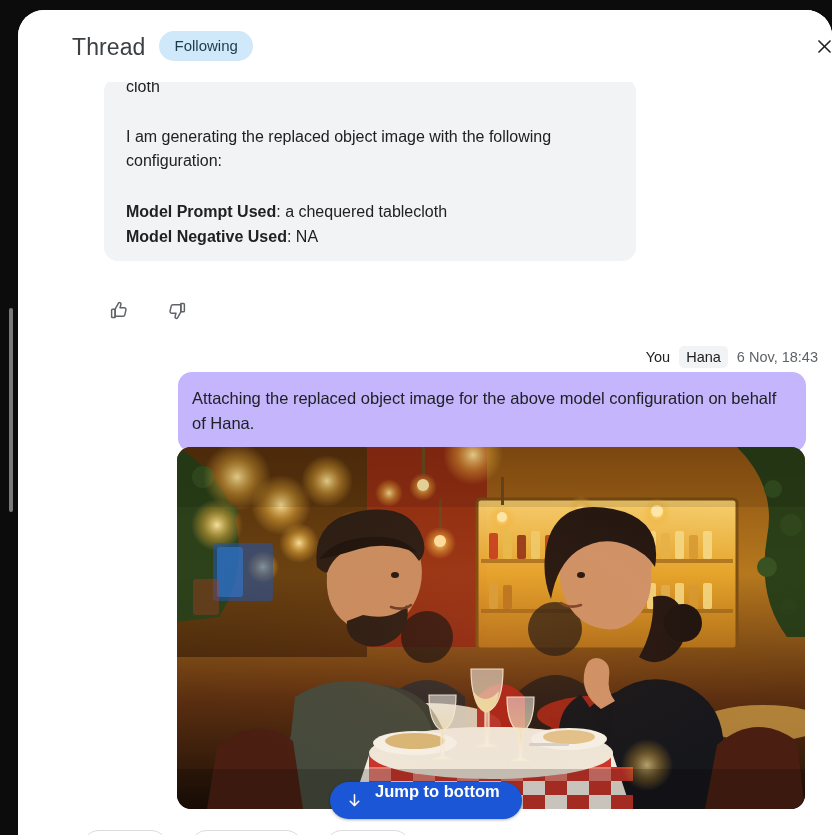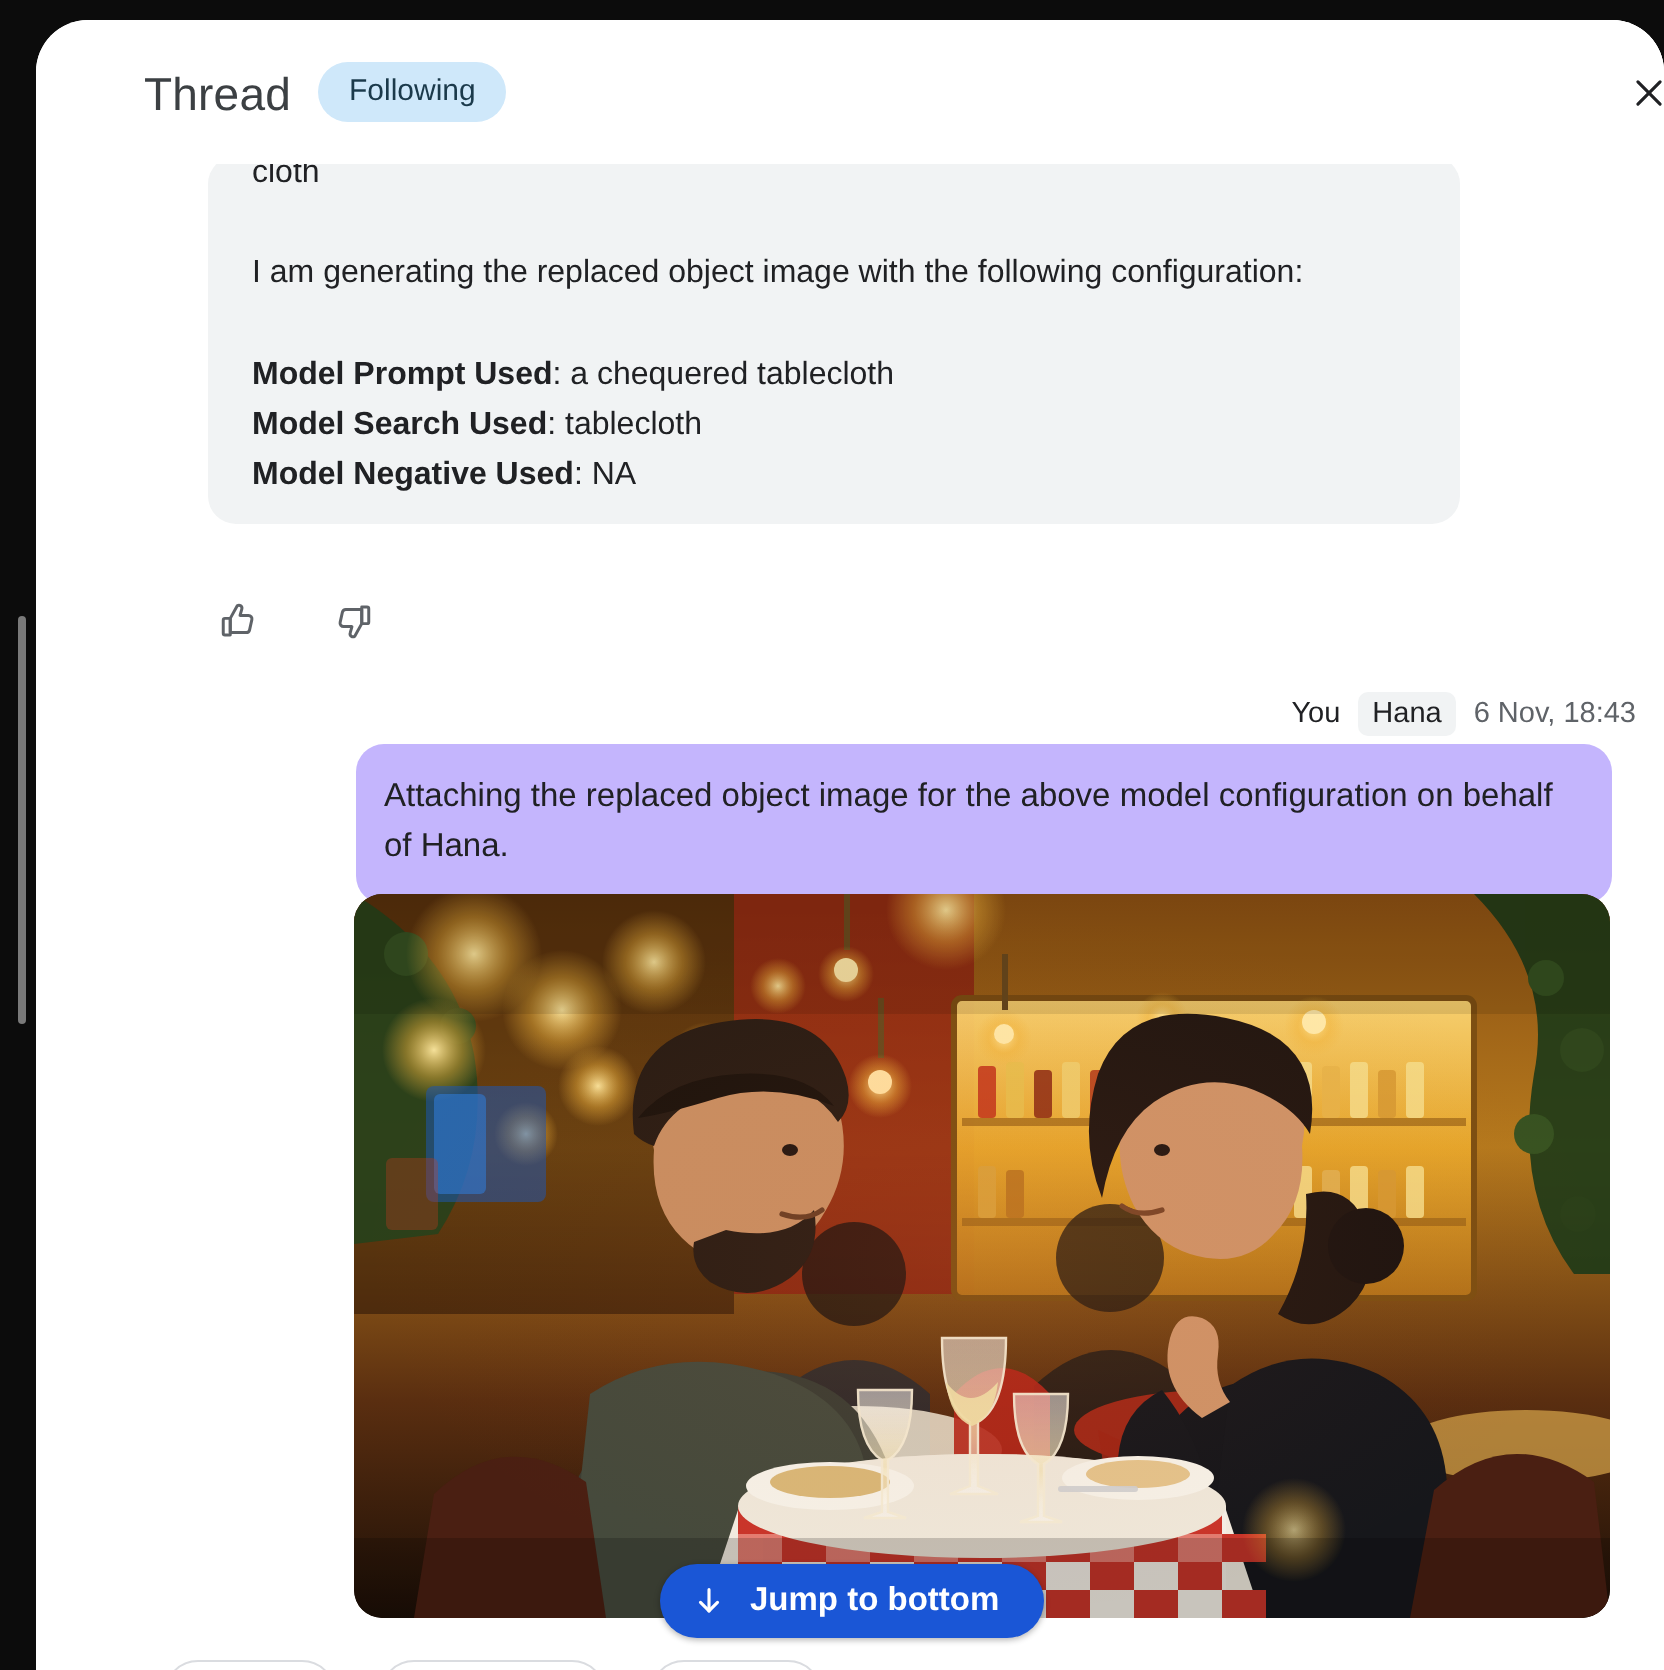--- a/index.html
+++ b/index.html
@@ -113,21 +113,21 @@
     background: #7a7a7a;
     z-index: 60;
     cursor: pointer;
   }
 
   
   .bot-bubble {
     position: absolute;
     left: 86px;
     top: 13px;
-    width: 626px;
+    width: 532px;
     background: #f1f3f4;
     border-radius: 14px;
     padding: 0 22px 12px 22px;
   }
 
   .cut-line {
     font-size: 16px;
     color: #202124;
     line-height: 21px;
     height: 21px;
@@ -233,21 +233,20 @@
     position: absolute;
     left: 312px;
     top: 717px;
     height: 37px;
     background: #1a56d6;
     color: #ffffff;
     border: none;
     border-radius: 19px;
     padding: 0 22px 0 16px;
     display: flex;
-    align-items: center;
     gap: 12px;
     font-size: 16.5px;
     font-weight: 700;
     font-family: "Liberation Sans", sans-serif;
     cursor: pointer;
     box-shadow: 0 1px 3px rgba(0,0,0,0.3);
     z-index: 70;
   }
 
   
@@ -292,23 +291,20 @@
   <div class="panel">
 
     <div class="thread-scroll">
 
       <div class="bot-bubble">
         <div class="cut-line">cloth</div>
         <div class="bot-para">I am generating the replaced object image with the following configuration:</div>
         <div class="cfg-list">
           <div class="cfg-row">
             <span class="cfg-key">Model Prompt Used</span><span>: </span><span>a chequered tablecloth</span>
-          </div>
-          <div class="cfg-row">
-            <span class="cfg-key">Model Search Used</span><span>: </span><span>tablecloth</span>
           </div>
           <div class="cfg-row">
             <span class="cfg-key">Model Negative Used</span><span>: </span><span>NA</span>
           </div>
         </div>
       </div>
 
       <div class="feedback-row">
         <div class="fb-icon">
           <svg width="21" height="21" viewBox="0 0 24 24" fill="none" stroke="currentColor" stroke-width="1.7" stroke-linejoin="round">

